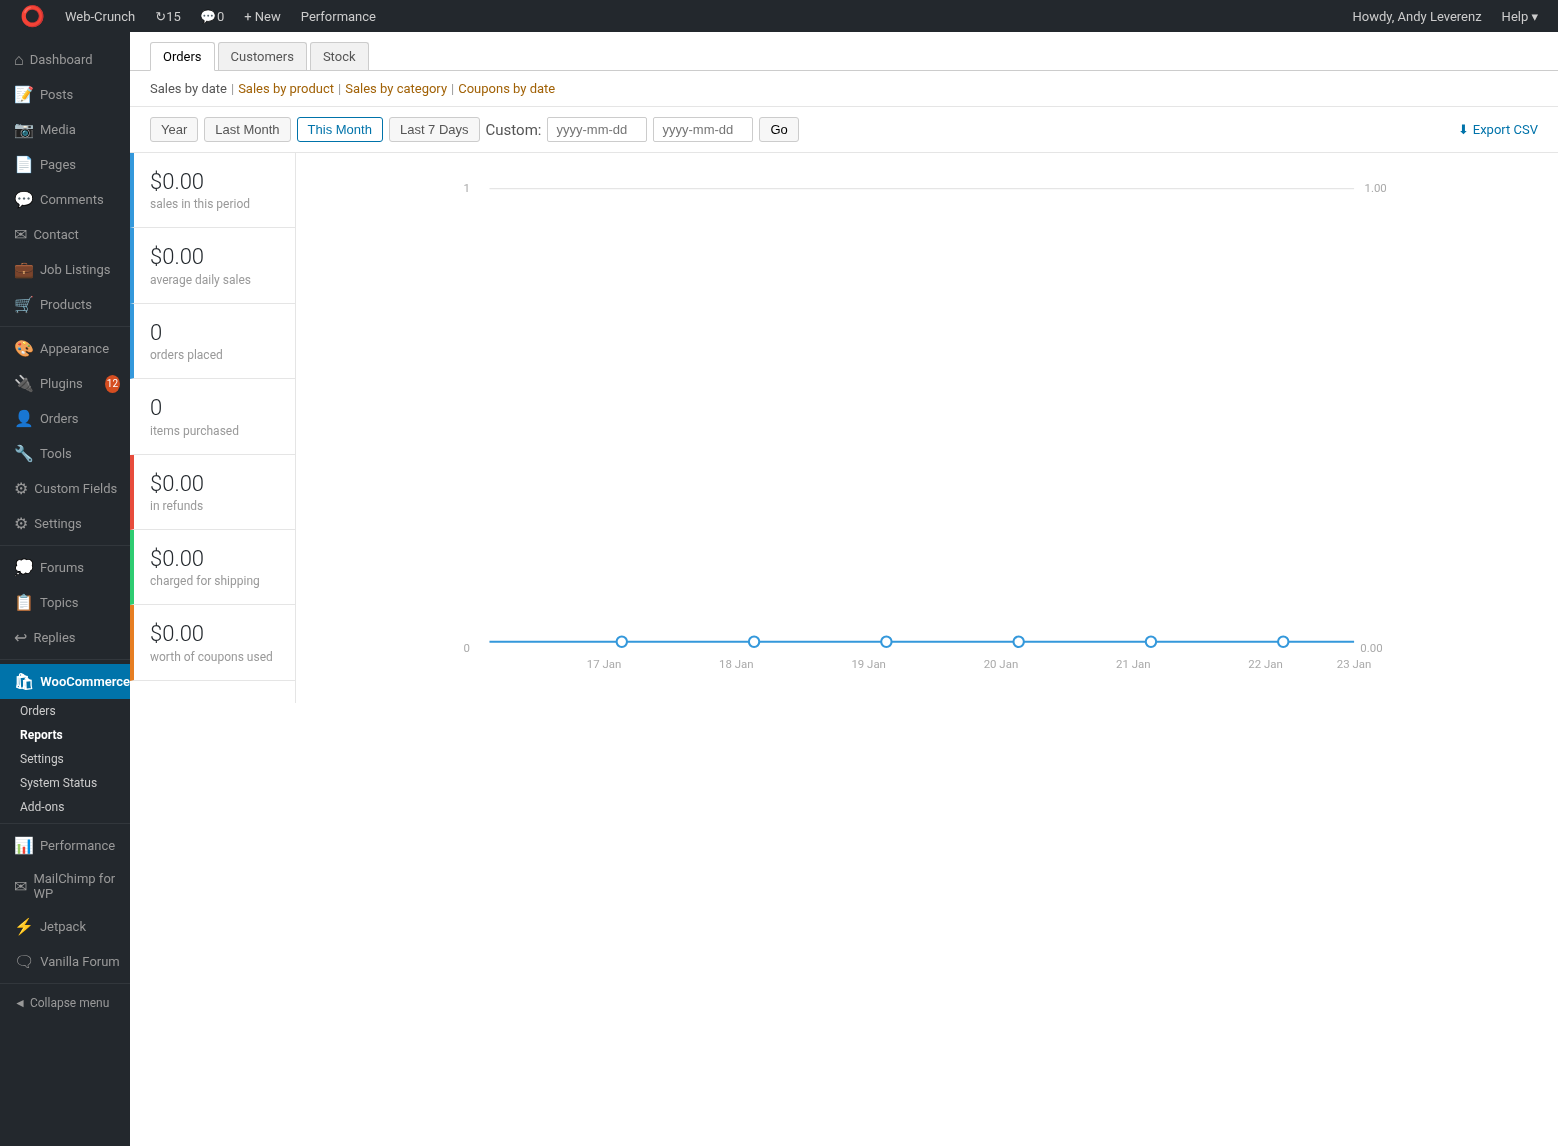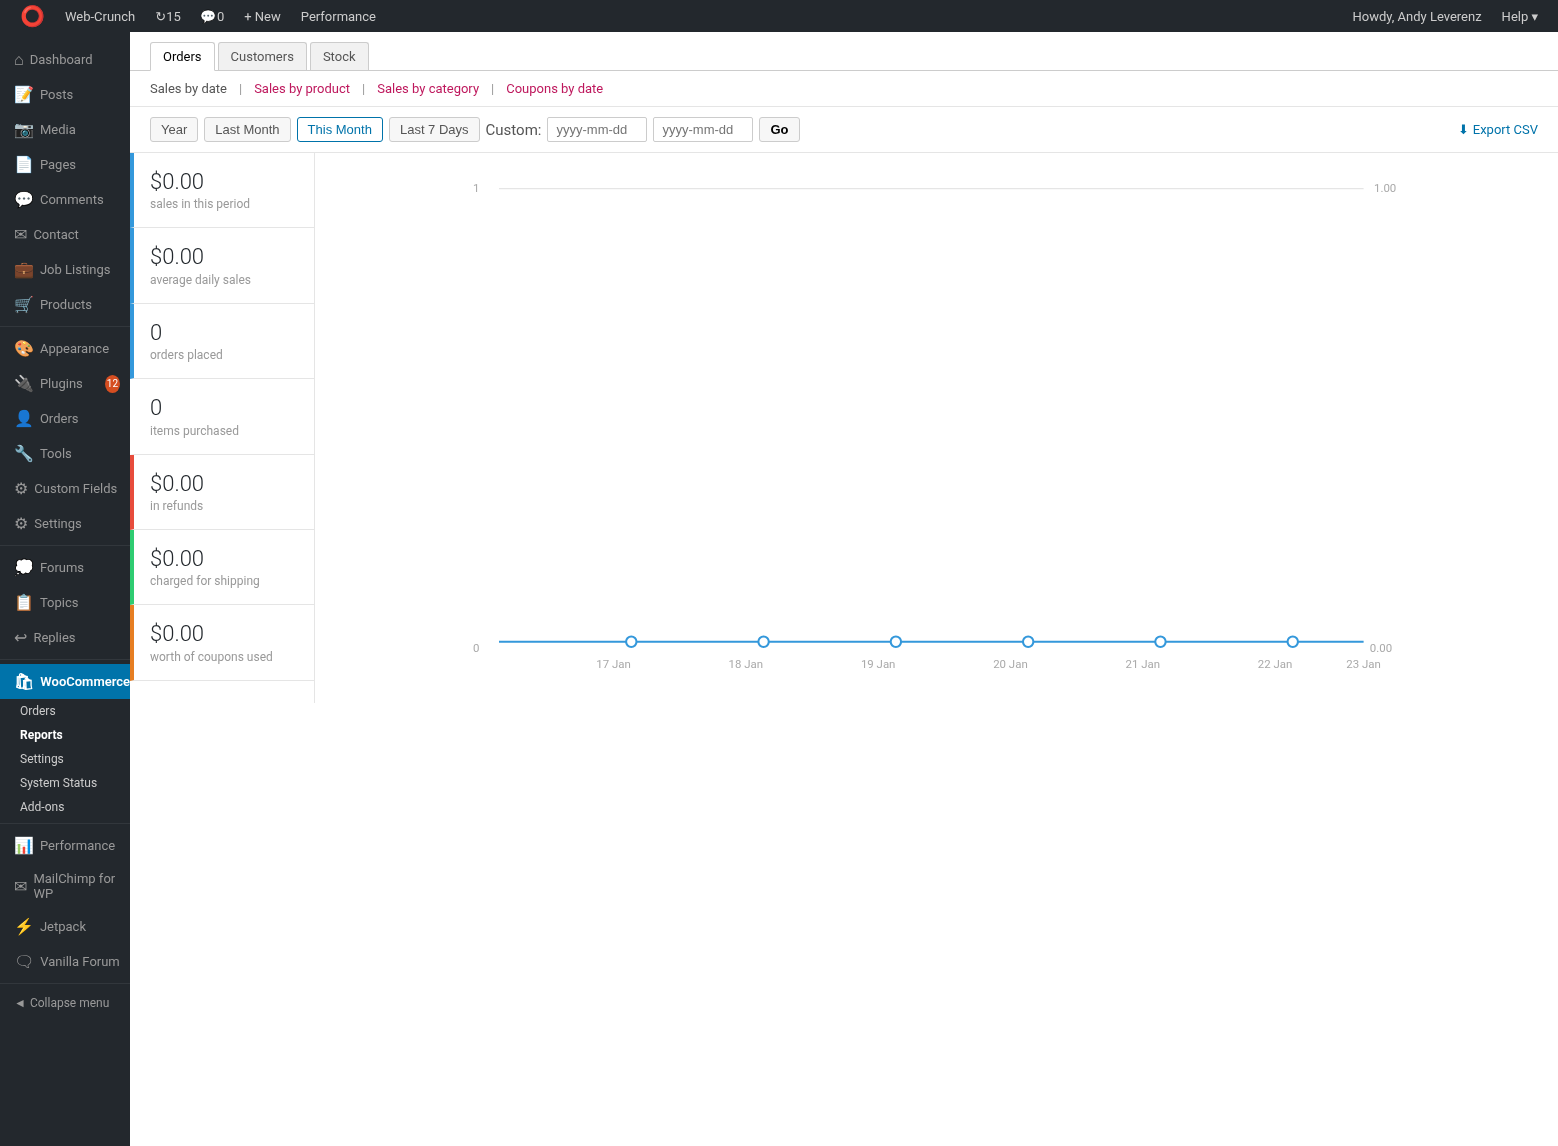--- a/index.html
+++ b/index.html
@@ -122,24 +122,24 @@
     }
 
     
     .sub-nav {
       padding: 10px 20px;
       background: #fff;
       font-size: 13px;
       color: #555;
       display: flex;
       align-items: center;
-      gap: 12px;
+      gap: 4px;
       border-bottom: 1px solid #e5e5e5;
     }
-    .sub-nav-link { color: #be185d; text-decoration: none; cursor: pointer; }
+    .sub-nav-link { color: #a16207; text-decoration: none; cursor: pointer; }
     .sub-nav-sep { color: #999; }
     .sub-nav-current { color: #555; }
 
     
     .period-filters {
       padding: 10px 20px;
       background: #fff;
       display: flex;
       align-items: center;
       gap: 6px;
@@ -165,21 +165,20 @@
       width: 100px;
       color: #aaa;
     }
     .go-btn {
       padding: 4px 10px;
       background: #f7f7f7;
       border: 1px solid #ccc;
       cursor: pointer;
       border-radius: 3px;
       font-size: 13px;
-      font-weight: bold;
     }
     .export-csv {
       margin-left: auto;
       color: #0073aa;
       cursor: pointer;
       font-size: 13px;
       display: flex;
       align-items: center;
       gap: 4px;
       text-decoration: none;
@@ -187,21 +186,21 @@
 
     
     .report-body {
       display: flex;
       background: #fff;
       min-height: 550px;
     }
 
     
     .stats-panel {
-      width: 185px;
+      width: 166px;
       flex-shrink: 0;
       border-right: 1px solid #e5e5e5;
     }
     .stat-item {
       padding: 16px 16px;
       border-bottom: 1px solid #e5e5e5;
       position: relative;
       border-left: 4px solid transparent;
     }
     .stat-item.blue-accent { border-left-color: #3498db; }

